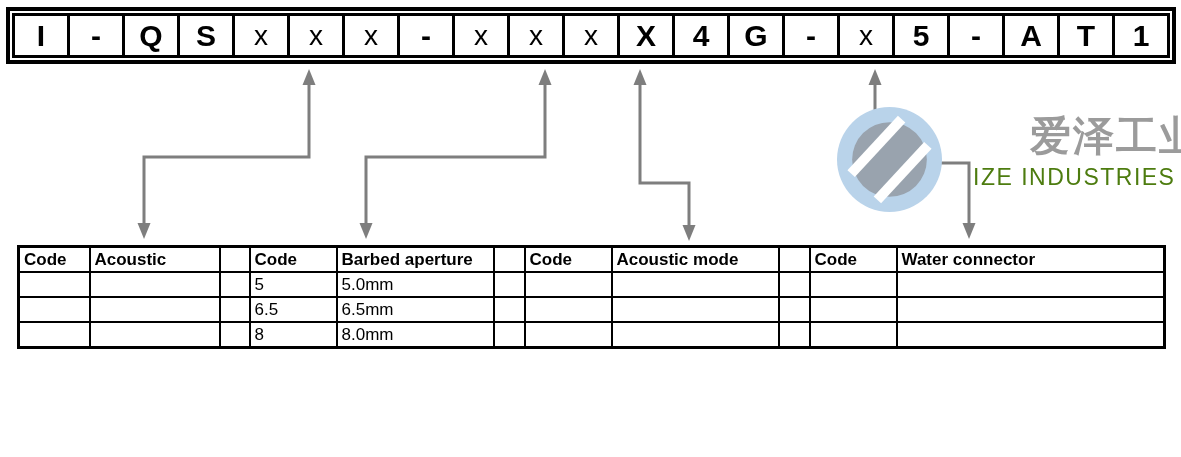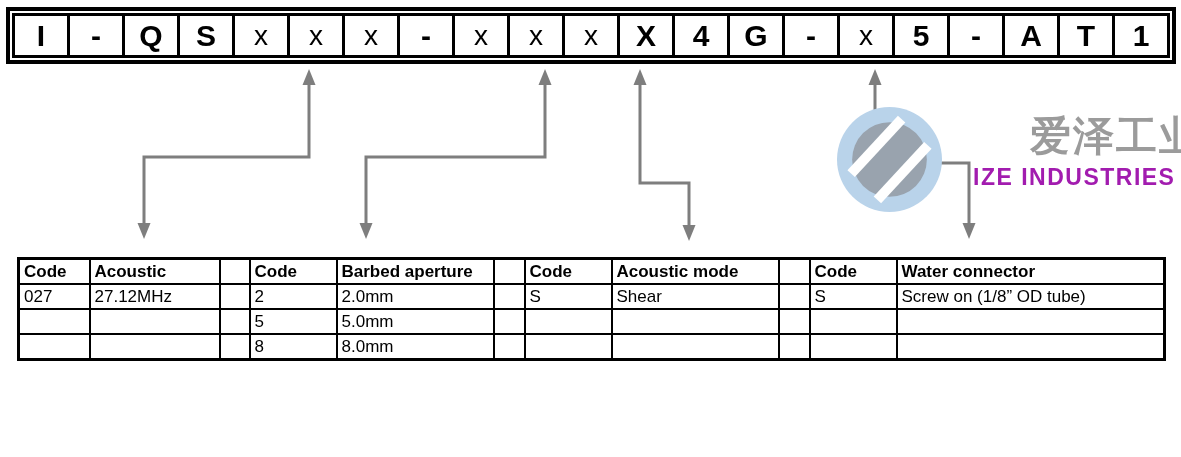--- a/index.html
+++ b/index.html
@@ -23,27 +23,27 @@
   .pn-cell.bold{font-weight:700;font-size:30px;}
   
   .arrows{position:absolute;left:0;top:0;width:1181px;height:457px;pointer-events:none;}
   
   .logo-mark{position:absolute;left:837px;top:107px;width:105px;height:105px;}
   .logo-cn{
     position:absolute;left:1030px;top:114px;font-size:41px;font-weight:700;
     color:#9b9b9b;letter-spacing:2px;white-space:nowrap;line-height:1.1;
   }
   .logo-en{
-    position:absolute;left:973px;top:165px;font-size:23px;font-weight:700;
-    color:#a21caf;letter-spacing:1.5px;white-space:nowrap;line-height:1.1;
+    position:absolute;left:973px;top:165px;font-size:23px;font-weight:400;
+    color:#4d7c0f;letter-spacing:1.5px;white-space:nowrap;line-height:1.1;
   }
   
   .code-table{
     position:absolute;left:17px;top:245px;width:1146px;
-    border-collapse:collapse;table-layout:fixed;border:3px solid #000;margin-top:12px;
+    border-collapse:collapse;table-layout:fixed;border:3px solid #000;
   }
   .code-table td{
     border:2px solid #000;height:23px;padding:0 2px 0 4px;
     font-size:17px;vertical-align:middle;white-space:nowrap;overflow:hidden;
     background:#fff;
   }
   .code-table tr.head td{font-weight:700;font-size:17px;}
 </style>
 </head>
 <body>
@@ -124,38 +124,38 @@
         <td>Code</td>
         <td>Barbed aperture</td>
         <td></td>
         <td>Code</td>
         <td>Acoustic mode</td>
         <td></td>
         <td>Code</td>
         <td>Water connector</td>
       </tr>
       <tr>
-        <td>027</td>
-        <td>27.12MHz</td>
         <td></td>
-        <td>2</td>
-        <td>2.0mm</td>
         <td></td>
-        <td>S</td>
-        <td>Shear</td>
         <td></td>
-        <td>S</td>
-        <td>Screw on (1/8” OD tube)</td>
+        <td>5</td>
+        <td>5.0mm</td>
+        <td></td>
+        <td></td>
+        <td></td>
+        <td></td>
+        <td></td>
+        <td></td>
       </tr>
       <tr>
         <td></td>
         <td></td>
         <td></td>
-        <td>5</td>
-        <td>5.0mm</td>
+        <td>6.5</td>
+        <td>6.5mm</td>
         <td></td>
         <td></td>
         <td></td>
         <td></td>
         <td></td>
         <td></td>
       </tr>
       <tr>
         <td></td>
         <td></td>

